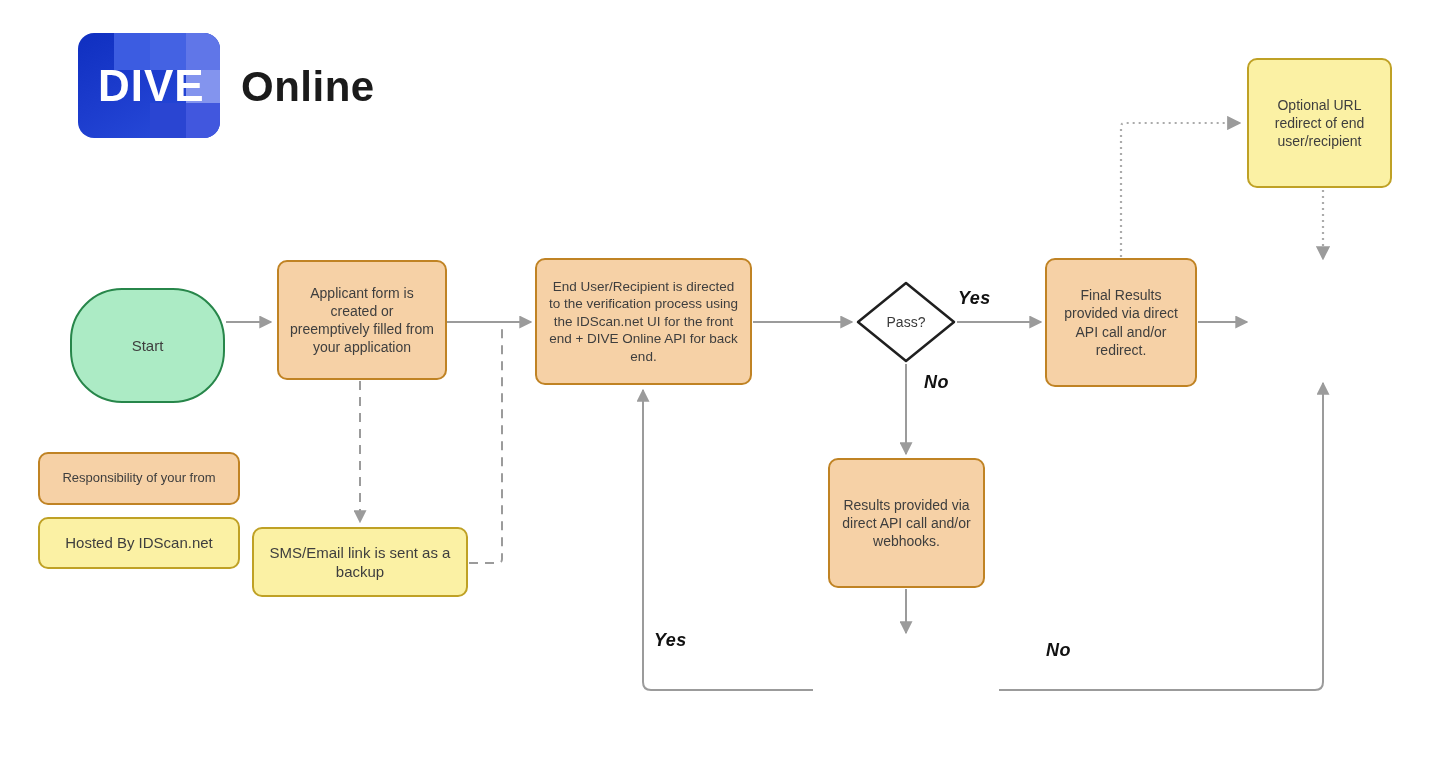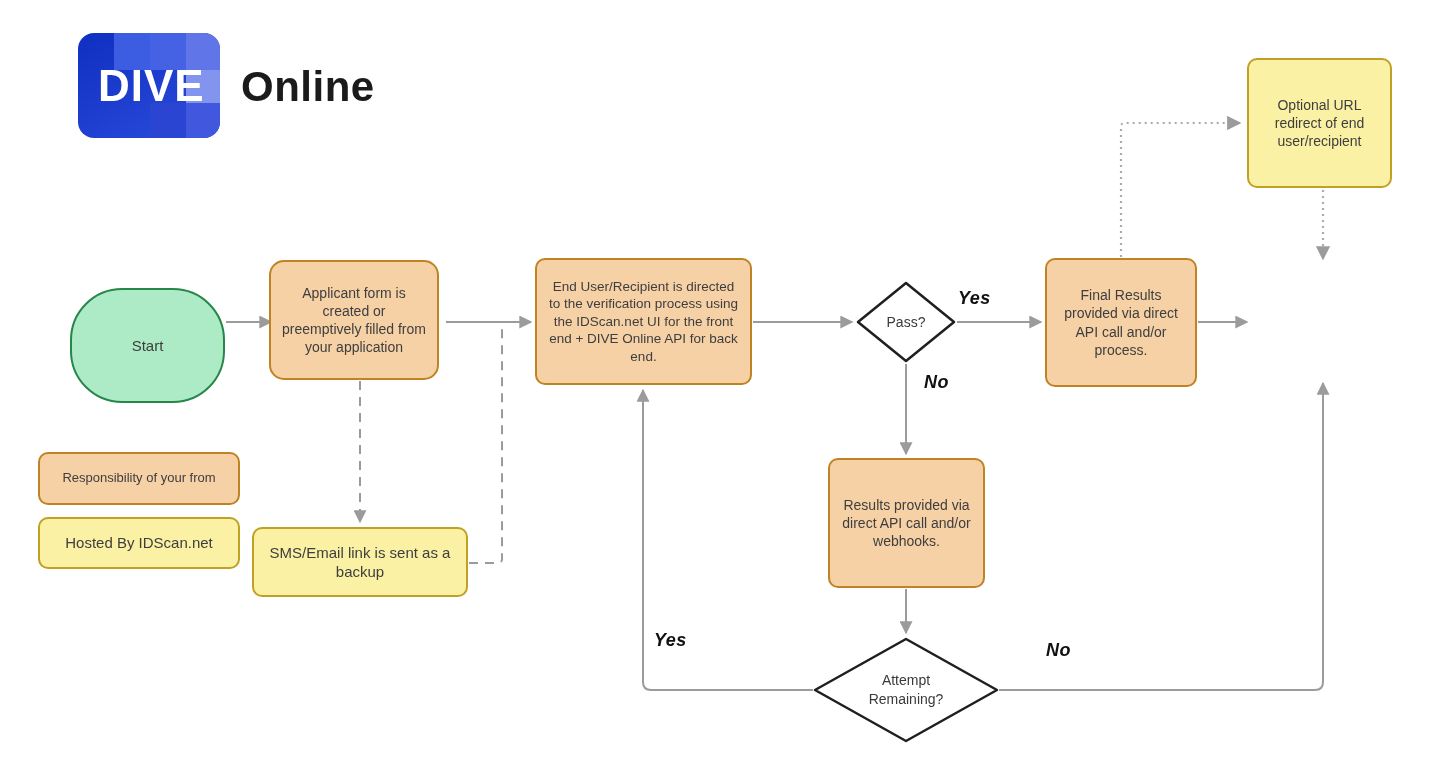--- a/index.html
+++ b/index.html
@@ -45,21 +45,21 @@
   .c3{left:108px;top:0;width:34px;height:37px;background:#6076e8;}
   .c4{left:108px;top:37px;width:34px;height:33px;background:#8394ee;}
   .c5{left:72px;top:70px;width:36px;height:35px;background:#2a45d2;}
   .c6{left:108px;top:70px;width:34px;height:35px;background:#4157de;}
   .logo-word{position:relative;z-index:2;color:#fff;font-weight:800;font-size:44px;
              letter-spacing:1px;padding-left:20px;}
   .logo-product{position:absolute;left:241px;top:62px;height:50px;display:flex;align-items:center;
                 font-size:42px;font-weight:800;color:#1b1b1b;letter-spacing:0.5px;}
   
   .n-start{left:70px;top:264px;width:155px;height:115px;}
-  .n-applicant{left:269px;top:260px;width:170px;height:120px;border-radius:15px;}
+  .n-applicant{left:277px;top:260px;width:170px;height:120px;}
   .n-verification{left:535px;top:258px;width:217px;height:127px;font-size:13.5px;}
   .n-pass{left:856px;top:281px;width:100px;height:82px;}
   .n-final{left:1045px;top:258px;width:152px;height:129px;}
   .n-end{left:1251px;top:265px;width:145px;height:113px;}
   .n-optional{left:1247px;top:58px;width:145px;height:130px;}
   .n-results{left:828px;top:458px;width:157px;height:130px;}
   .n-attempt{left:813px;top:637px;width:186px;height:106px;}
   .n-sms{left:252px;top:527px;width:216px;height:70px;font-size:15px;}
   .n-legend-team{left:38px;top:452px;width:202px;height:53px;font-size:13px;}
   .n-legend-idscan{left:38px;top:517px;width:202px;height:52px;font-size:15px;}
@@ -115,45 +115,39 @@
     <span>Start</span>
   </div>
 
   <div class="node box peach n-applicant">
     <span>Applicant form is created or preemptively filled from your application</span>
   </div>
   <div class="node box peach n-verification">
     <span>End User/Recipient is directed to the verification process using the IDScan.net UI for the front end + DIVE Online API for back end.</span>
   </div>
   <div class="node box peach n-final">
-    <span>Final Results provided via direct API call and/or process.</span>
+    <span>Final Results provided via direct API call and/or redirect.</span>
   </div>
   <div class="node box peach n-results">
     <span>Results provided via direct API call and/or webhooks.</span>
   </div>
 
   <div class="node box yellow n-optional">
     <span>Optional URL redirect of end user/recipient</span>
   </div>
   <div class="node box yellow n-sms">
     <span>SMS/Email link is sent as a backup</span>
   </div>
 
   <div class="node diamond n-pass">
     <svg viewBox="0 0 100 82" preserveAspectRatio="none">
       <polygon points="50,2 98,41 50,80 2,41"></polygon>
     </svg>
     <span class="dlabel">Pass?</span>
   </div>
-  <div class="node diamond n-attempt">
-    <svg viewBox="0 0 186 106" preserveAspectRatio="none">
-      <polygon points="93,2 184,53 93,104 2,53"></polygon>
-    </svg>
-    <span class="dlabel" style="max-width:110px;">Attempt Remaining?</span>
-  </div>
 
   <div class="edge-label l-pass-yes">Yes</div>
   <div class="edge-label l-pass-no">No</div>
   <div class="edge-label l-attempt-yes">Yes</div>
   <div class="edge-label l-attempt-no">No</div>
 
   <div class="node box peach n-legend-team">
     <span>Responsibility of your from</span>
   </div>
   <div class="node box yellow n-legend-idscan">

